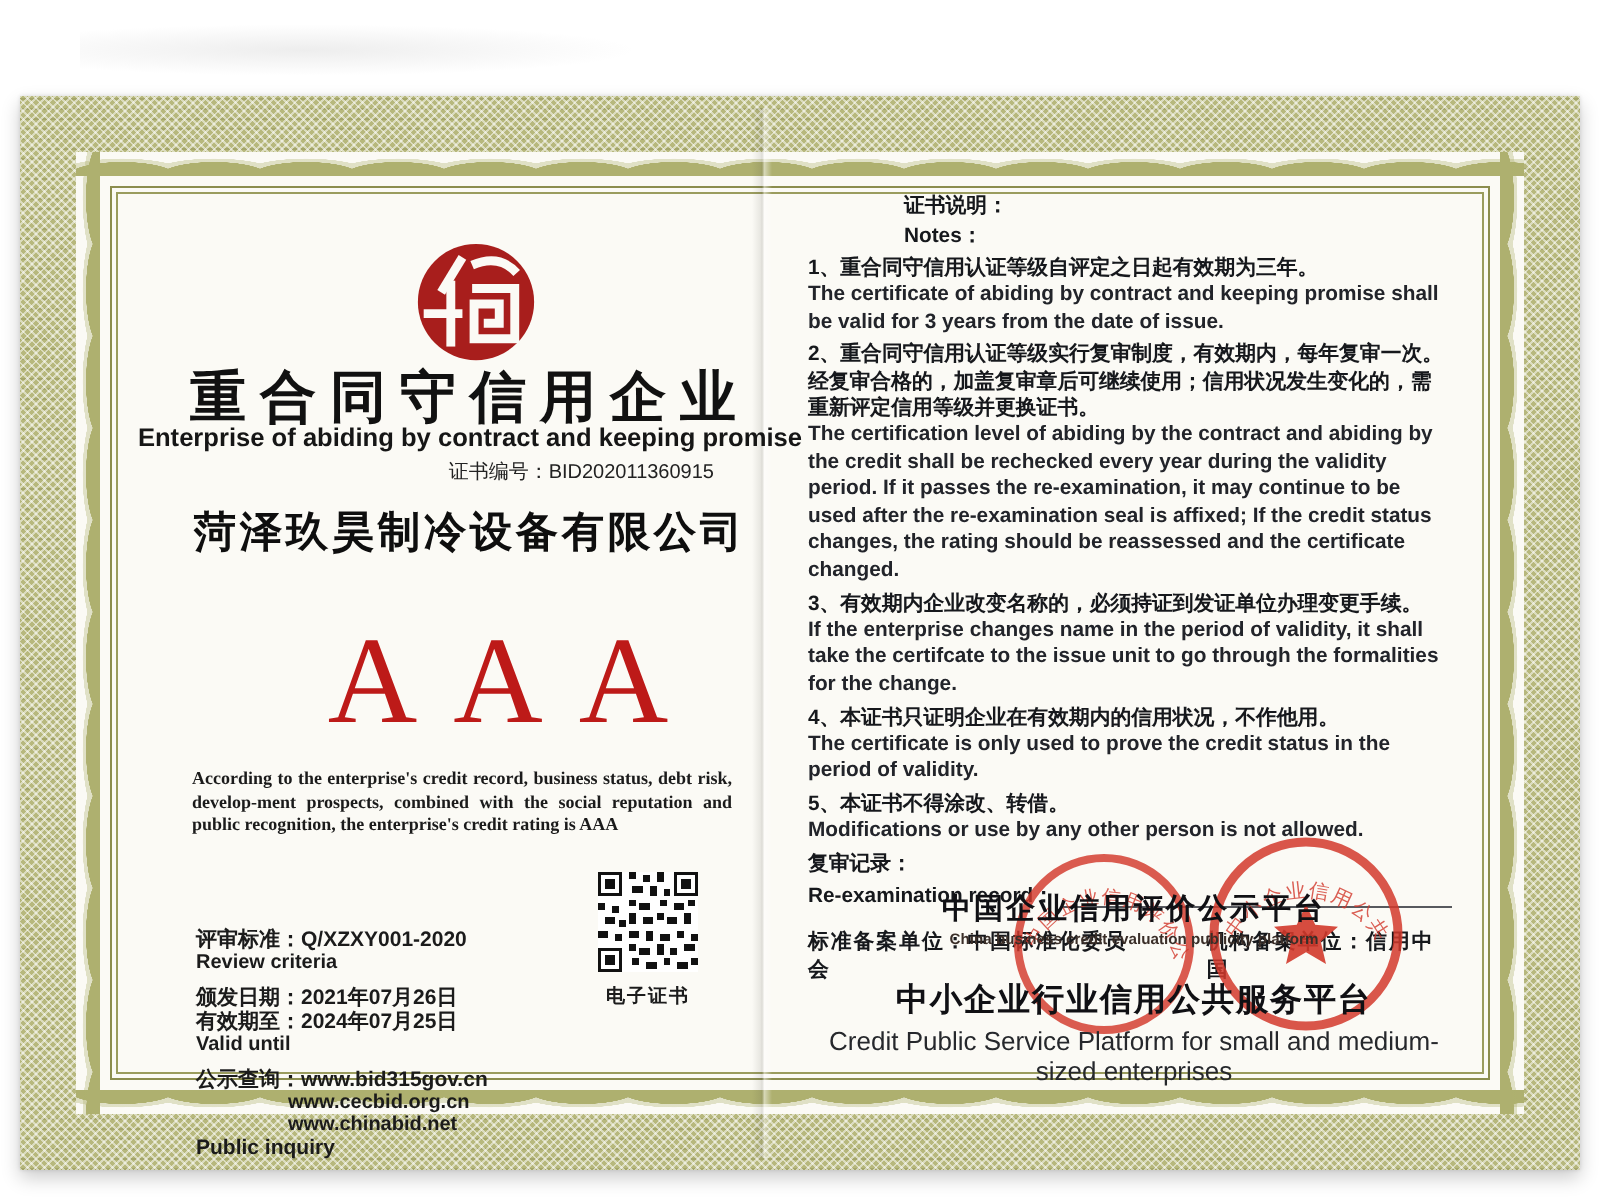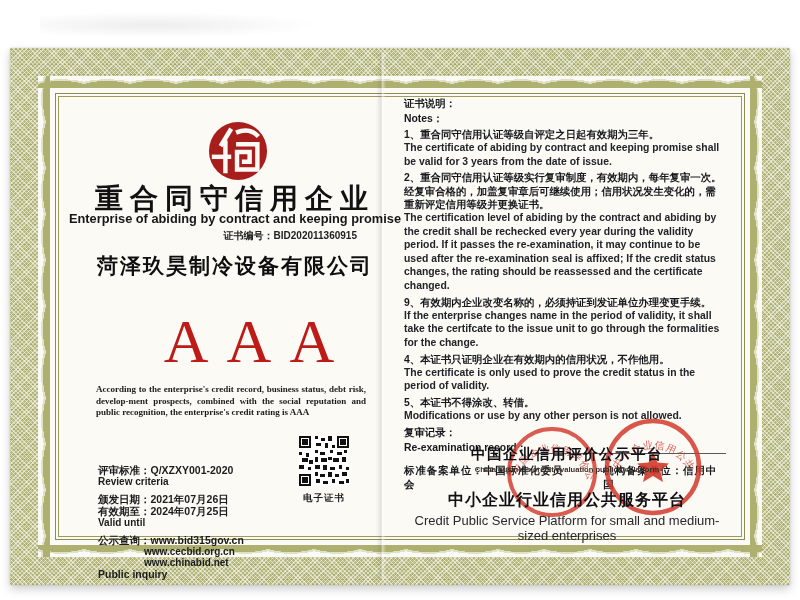--- a/index.html
+++ b/index.html
@@ -38,41 +38,41 @@
   .rule::before{content:"";position:absolute;inset:2px;border:1px solid #9a9c5e;}
   .fold{position:absolute;left:366px;top:6px;bottom:6px;width:10px;
     background:linear-gradient(90deg, rgba(0,0,0,0) 0%, rgba(60,60,50,.10) 42%, rgba(60,60,50,.16) 50%, rgba(255,255,255,.5) 62%, rgba(0,0,0,0) 100%);}
   
   .emblem{position:absolute;left:197px;top:72px;width:62px;height:62px;}
   .l-title{position:absolute;left:55px;top:132px;width:340px;text-align:center;
     font-size:28px;font-weight:800;letter-spacing:7px;color:#111;}
   .l-sub{position:absolute;left:48px;top:163px;width:354px;text-align:center;
     font-size:12.8px;font-weight:700;color:#161616;}
   .l-certno{position:absolute;left:60px;top:181px;width:287px;text-align:right;
-    font-size:10px;font-weight:700;color:#222;}
+    font-size:10px;font-weight:400;color:#222;}
   .l-company{position:absolute;left:55px;top:204px;width:340px;text-align:center;
     font-size:21px;font-weight:800;letter-spacing:2px;color:#0e0e0e;}
   .l-statement{position:absolute;left:88px;top:234px;width:266px;
     font-size:11px;font-weight:700;line-height:13.6px;text-align:justify;letter-spacing:.5px;color:#151515;}
   .l-rating{position:absolute;left:69px;top:258px;width:340px;text-align:center;
     font-family:"Liberation Serif","DejaVu Serif",serif;
     font-size:62px;color:#bd1a18;letter-spacing:18px;text-indent:18px;font-weight:500;}
   .l-statement-en{position:absolute;left:86px;top:336px;width:270px;
     font-family:"Liberation Serif","DejaVu Serif",serif;
     font-size:9px;font-weight:700;line-height:11.6px;text-align:justify;color:#1b1b1b;}
   .l-fields{position:absolute;left:88px;top:372px;width:190px;font-weight:700;color:#1b1b1b;margin-top:44px;}
   .l-fields .zh{font-size:10.5px;line-height:12px;}
   .l-fields .en{font-size:10px;line-height:11px;margin-bottom:6px;}
   .l-fields .url{font-size:10px;line-height:11px;padding-left:46px;}
   .qr-wrap{position:absolute;left:288px;top:388px;width:52px;text-align:center;}
   .qr{width:50px;height:50px;display:block;margin:0 auto;}
   .qr-label{font-size:9.5px;font-weight:700;margin-top:6px;letter-spacing:1px;}
   
   .right{position:absolute;left:394px;top:49px;width:322px;font-size:10.4px;color:#16181c;}
-  .right .nt{font-weight:700;line-height:13px;margin-bottom:2px;}
+  .right .nt{font-weight:700;line-height:13px;margin-bottom:2px;margin-left:48px;}
   .right .item-zh{font-weight:700;line-height:13.2px;margin-top:3px;}
   .right .item-en{font-weight:600;line-height:13.6px;color:#22242a;}
   .reexam-en{display:flex;align-items:center;font-weight:600;margin-top:2px;}
   .reexam-en .uline{flex:1;border-bottom:1px solid #57595e;margin-left:4px;height:11px;}
   .filing{display:flex;gap:32px;font-weight:700;margin-top:9px;letter-spacing:1px;}
   .platforms{position:absolute;left:392px;top:397px;width:330px;text-align:center;z-index:3;color:#101014;}
   .p-zh1{font-size:14.5px;font-weight:800;letter-spacing:1.5px;}
   .p-en1{font-size:7.6px;font-weight:700;color:#3a2e28;margin-top:1px;}
   .p-zh2{font-size:16px;font-weight:800;letter-spacing:1px;margin-top:16px;}
   .p-en2{font-size:13px;font-weight:400;color:#26282c;margin-top:2px;text-align:center;}
@@ -181,21 +181,21 @@
     </div>
 
     <div class="right">
       <div class="nt">证书说明：</div>
       <div class="nt">Notes：</div>
 
       <div class="item-zh">1、重合同守信用认证等级自评定之日起有效期为三年。</div>
       <div class="item-en">The certificate of abiding by contract and keeping promise shall be valid for 3 years from the date of issue.</div>
       <div class="item-zh">2、重合同守信用认证等级实行复审制度，有效期内，每年复审一次。经复审合格的，加盖复审章后可继续使用；信用状况发生变化的，需重新评定信用等级并更换证书。</div>
       <div class="item-en">The certification level of abiding by the contract and abiding by the credit shall be rechecked every year during the validity period. If it passes the re-examination, it may continue to be used after the re-examination seal is affixed; If the credit status changes, the rating should be reassessed and the certificate changed.</div>
-      <div class="item-zh">9、有效期内企业改变名称的，必须持证到发证单位办理变更手续。</div>
+      <div class="item-zh">3、有效期内企业改变名称的，必须持证到发证单位办理变更手续。</div>
       <div class="item-en">If the enterprise changes name in the period of validity, it shall take the certifcate to the issue unit to go through the formalities for the change.</div>
       <div class="item-zh">4、本证书只证明企业在有效期内的信用状况，不作他用。</div>
       <div class="item-en">The certificate is only used to prove the credit status in the period of validity.</div>
       <div class="item-zh">5、本证书不得涂改、转借。</div>
       <div class="item-en">Modifications or use by any other person is not allowed.</div>
 
       <div class="item-zh">复审记录：</div>
       <div class="reexam-en">
         <span>Re-examination record：</span>
         <span class="uline"></span>

